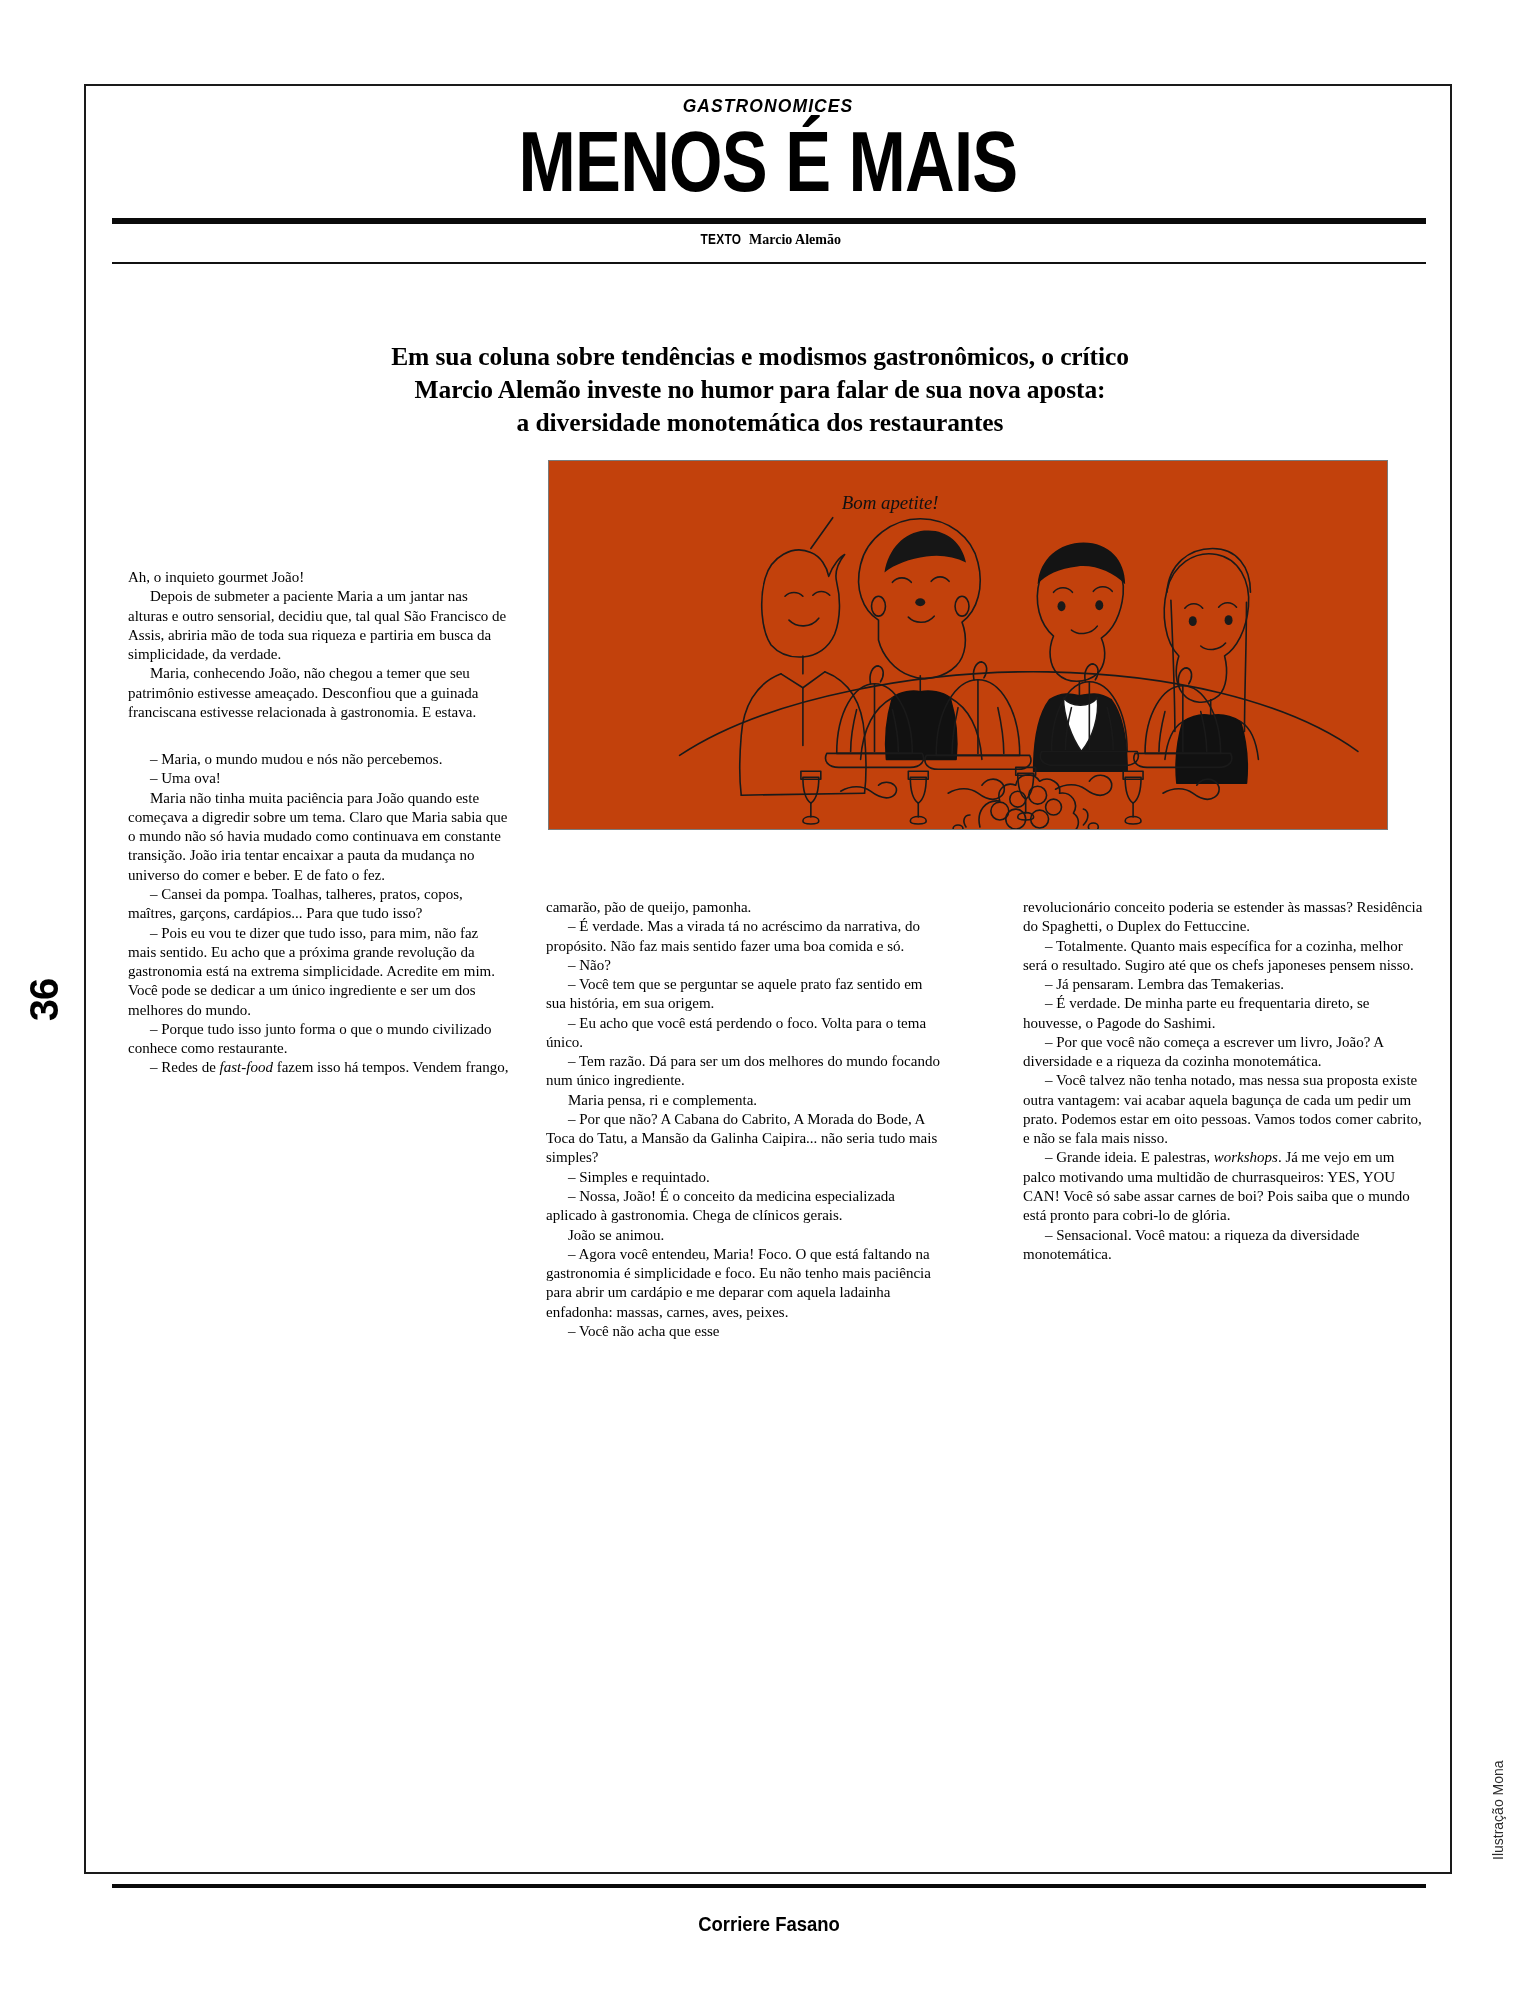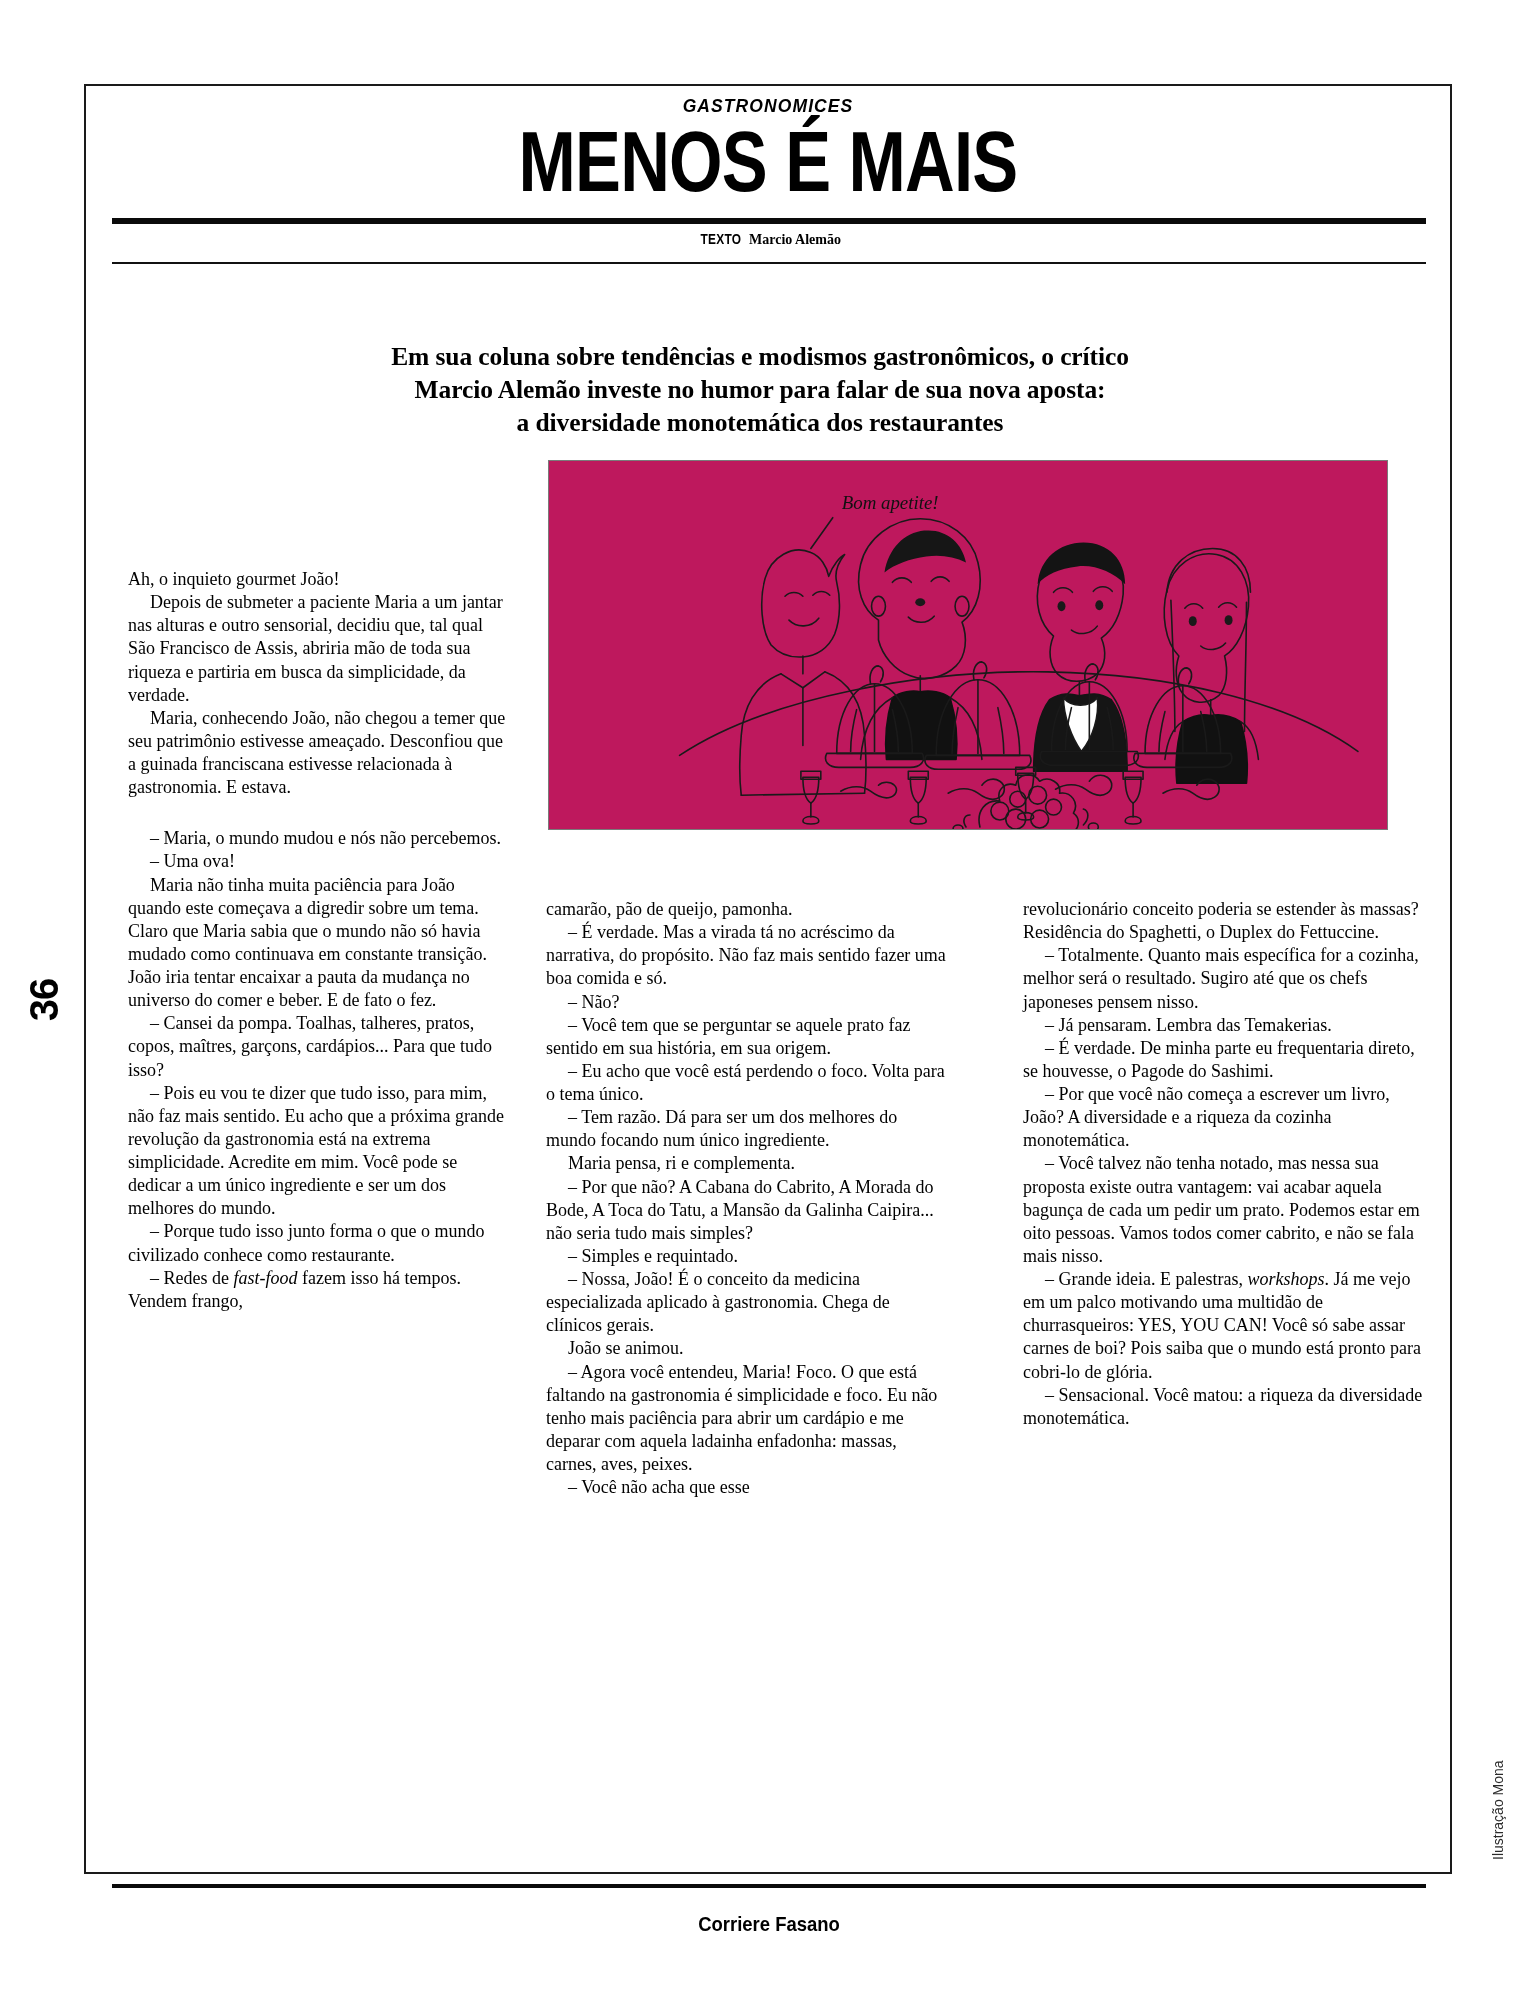--- a/index.html
+++ b/index.html
@@ -153,35 +153,35 @@
 
   
   .illustration {
     position: absolute;
     left: 548px;
     top: 460px;
     width: 840px;
     height: 370px;
     border: 1px solid #7a7a7a;
     box-sizing: border-box;
-    background: #be185d;
+    background: #c2410c;
     overflow: hidden;
   }
   .illustration svg { display: block; width: 100%; height: 100%; }
   .speech {
     font-family: "Liberation Serif", serif;
     font-style: italic;
     font-size: 19px;
   }
 
   
   .col {
     position: absolute;
     font-family: "Liberation Serif", serif;
-    font-size: 18px;
+    font-size: 15px;
     line-height: 1.285;
     text-align: left;
     hyphens: none;
   }
   .col p {
     margin: 0;
     text-indent: 22px;
   }
   .col p.noindent { text-indent: 0; }
   .col p.gap { margin-top: 28px; }

